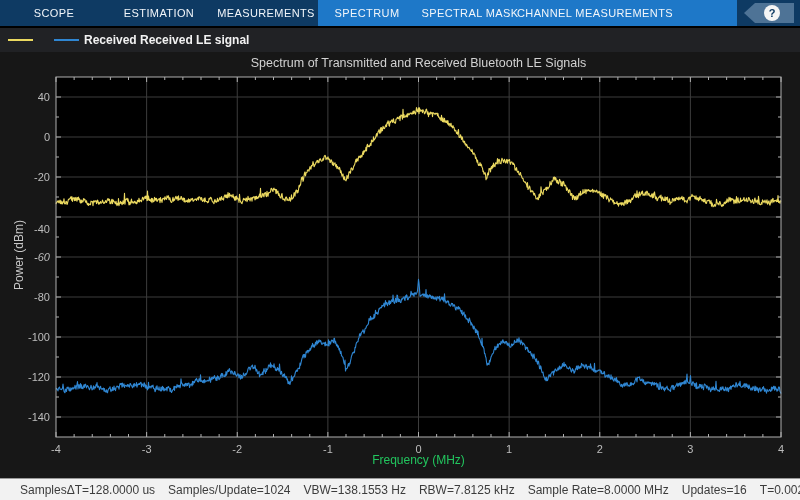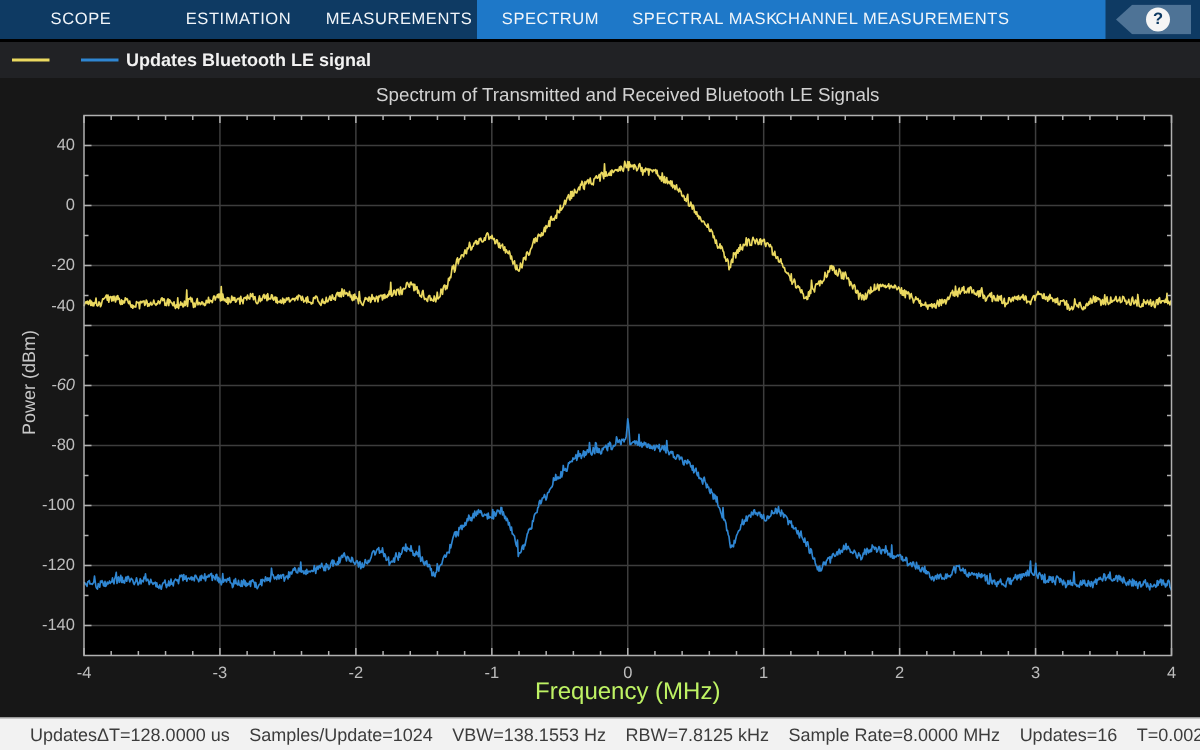--- a/index.html
+++ b/index.html
@@ -31,21 +31,21 @@
   .legend-label{color:#F2F2F2;font-size:12px;font-weight:bold;white-space:nowrap;}
 
   
   .plot-region{position:absolute;left:0;top:52px;width:800px;height:426px;background:#171717;}
   .plot-title{position:absolute;left:56px;width:725px;top:4px;text-align:center;
       color:#D2D2D2;font-size:12.5px;white-space:nowrap;}
   .axis-svg{position:absolute;left:0;top:0;}
   .xtick{position:absolute;width:40px;text-align:center;color:#BDBDBD;font-size:11px;}
   .ytick{position:absolute;left:12px;width:38px;text-align:right;color:#BDBDBD;font-size:11px;}
   .xlabel{position:absolute;left:56px;width:725px;text-align:center;top:401px;
-      color:#bef264;font-size:16px;}
+      color:#22c55e;font-size:12px;}
   .ylabel{position:absolute;left:-36px;top:196px;width:110px;text-align:center;
       transform:rotate(-90deg);color:#C8C8C8;font-size:12px;}
 
   
   .status-bar{position:absolute;left:0;top:478px;width:800px;height:22px;background:#F2F2F2;
       border-top:1px solid #9A9A9A;box-sizing:border-box;display:flex;align-items:center;
       color:#3C3C3C;font-size:12px;white-space:nowrap;}
   .status-state{margin-left:20px;width:66px;}
   .status-metrics{display:flex;gap:13px;}
 </style>
@@ -67,21 +67,21 @@
     </div>
   </div>
   <div class="toolbar-divider"></div>
 
   <div class="legend-bar">
     <div class="legend-item first">
       <span class="legend-line" id="leg-line-0" style="background: rgb(235, 217, 96);"></span>
     </div>
     <div class="legend-item second">
       <span class="legend-line" id="leg-line-1" style="background: rgb(47, 134, 210);"></span>
-      <span class="legend-label">Updates Bluetooth LE signal</span>
+      <span class="legend-label">Received Received LE signal</span>
     </div>
   </div>
 
   <div class="plot-region" id="plot-region">
     <div class="plot-title">Spectrum of Transmitted and Received Bluetooth LE Signals</div>
     <svg class="axis-svg" id="chart-svg" width="800" height="426" viewBox="0 0 800 426">
         <rect x="56" y="25" width="725" height="360" fill="#000000"></rect>
         <line x1="146.625" y1="25" x2="146.625" y2="385" stroke="#3D3D3D" stroke-width="1"></line>
         <line x1="237.25" y1="25" x2="237.25" y2="385" stroke="#3D3D3D" stroke-width="1"></line>
         <line x1="327.875" y1="25" x2="327.875" y2="385" stroke="#3D3D3D" stroke-width="1"></line>
@@ -225,30 +225,30 @@
       <div class="xtick" style="left: 217.25px; top: 391px;">-2</div>
       <div class="xtick" style="left: 307.875px; top: 391px;">-1</div>
       <div class="xtick" style="left: 398.5px; top: 391px;">0</div>
       <div class="xtick" style="left: 489.125px; top: 391px;">1</div>
       <div class="xtick" style="left: 579.75px; top: 391px;">2</div>
       <div class="xtick" style="left: 670.375px; top: 391px;">3</div>
       <div class="xtick" style="left: 761px; top: 391px;">4</div>
       <div class="ytick" style="top: 39px;">40</div>
       <div class="ytick" style="top: 79px;">0</div>
       <div class="ytick" style="top: 119px;">-20</div>
-      <div class="ytick" style="top: 146px;">-40</div>
+      <div class="ytick" style="top: 171px;">-40</div>
       <div class="ytick" style="top: 199px; font-style: italic;">-60</div>
       <div class="ytick" style="top: 239px;">-80</div>
       <div class="ytick" style="top: 279px;">-100</div>
       <div class="ytick" style="top: 319px;">-120</div>
       <div class="ytick" style="top: 359px;">-140</div>
     </div>
 
   <div class="status-bar">
-    <span class="status-state">Updates</span>
+    <span class="status-state">Samples</span>
     <span class="status-metrics" id="status-metrics">
         <span>ΔT=128.0000 us</span>
         <span>Samples/Update=1024</span>
         <span>VBW=138.1553 Hz</span>
         <span>RBW=7.8125 kHz</span>
         <span>Sample Rate=8.0000 MHz</span>
         <span>Updates=16</span>
         <span>T=0.0021</span>
       </span>
   </div>

